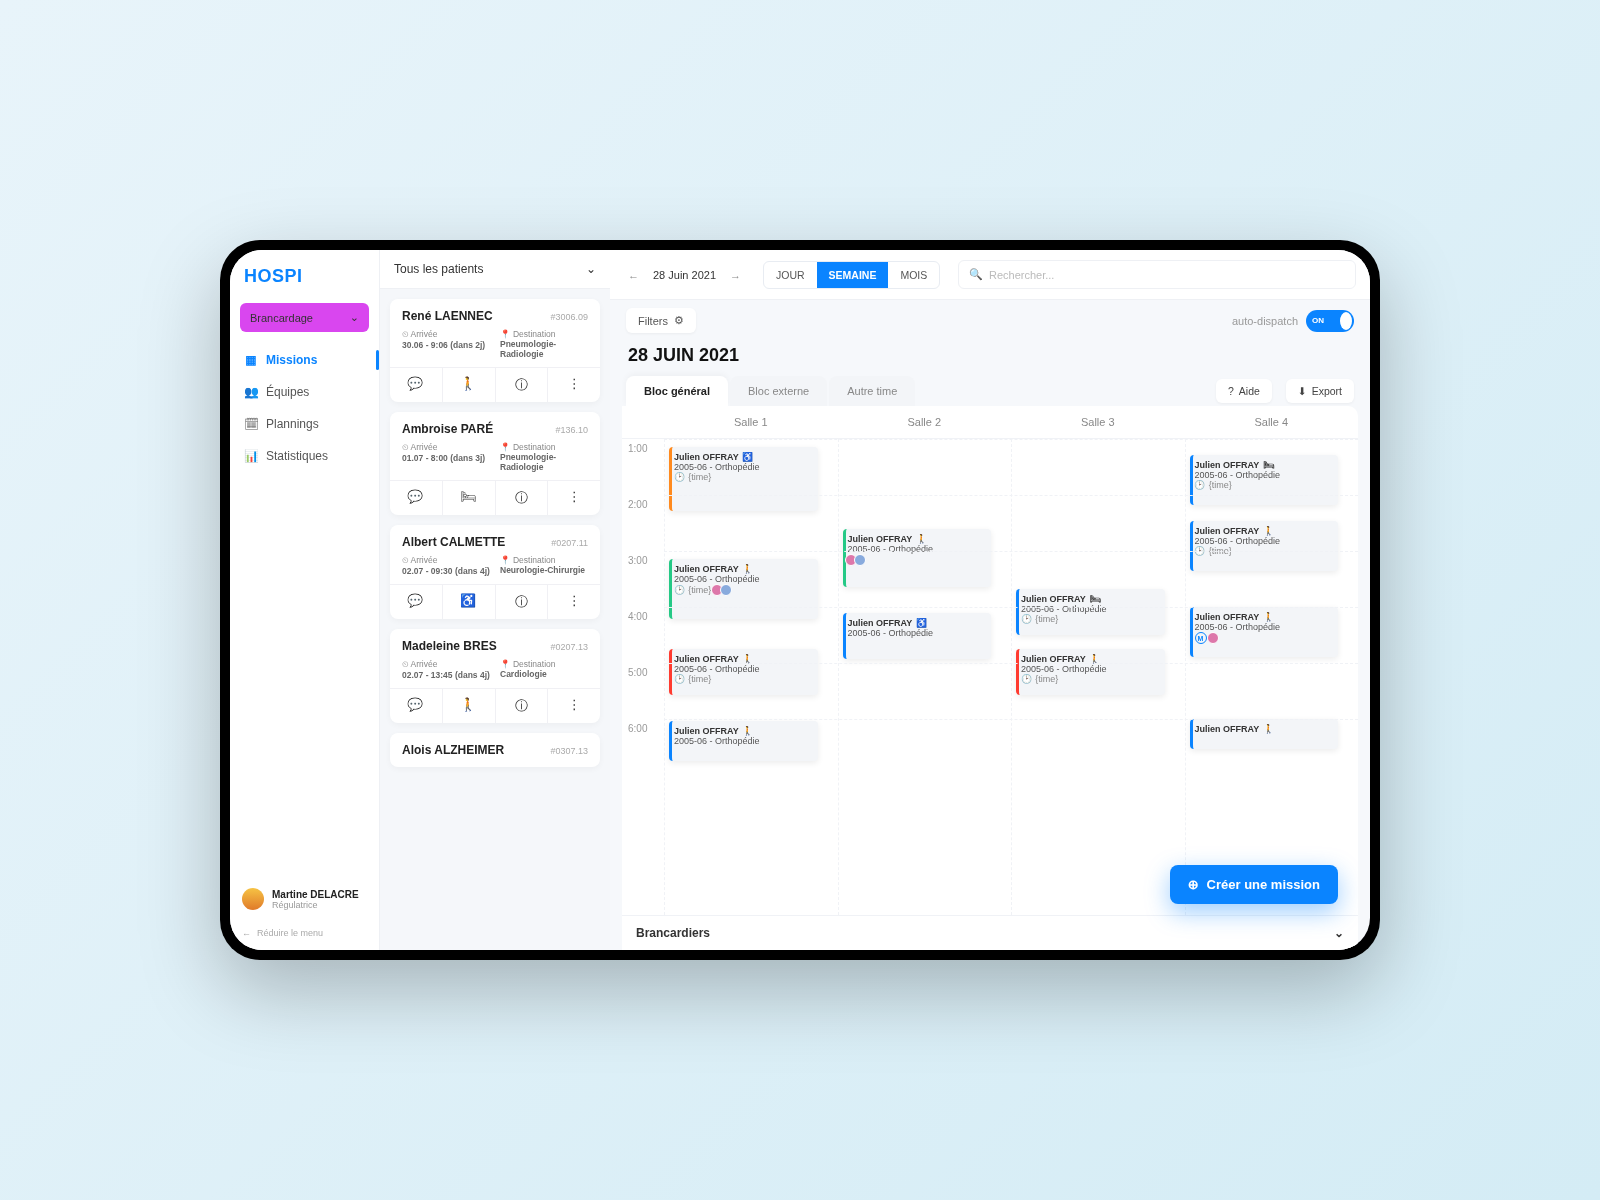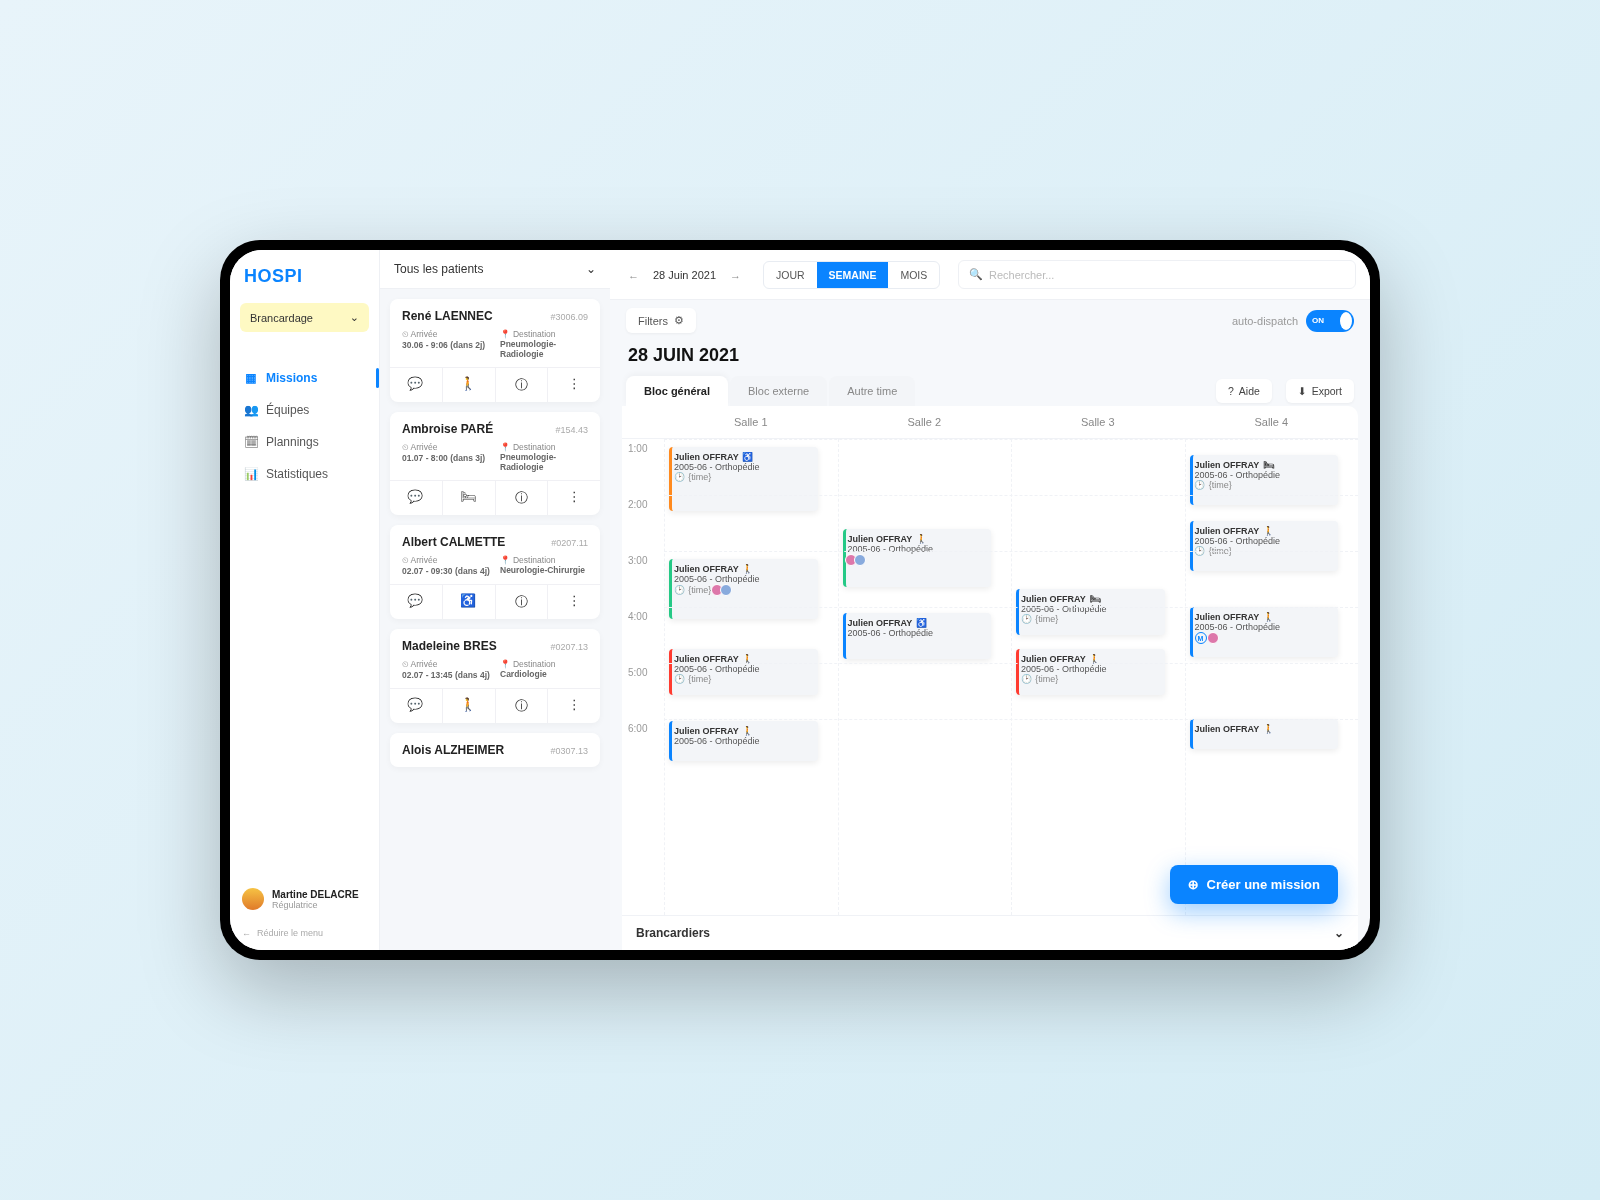--- a/index.html
+++ b/index.html
@@ -14,21 +14,21 @@
     box-shadow:0 30px 80px rgba(0,0,0,.25);
   }
   .screen {
     width:100%; height:100%; background:#f6f8fb;
     border-radius:32px; overflow:hidden; display:flex;
   }
   
   .sidebar { width:150px; background:#fff; border-right:1px solid #eef0f4; display:flex; flex-direction:column; font-size:12px;}
   .logo { padding:16px 14px 10px; }
   .logo span { font-weight:900; color:#0a84ff; font-size:18px; letter-spacing:.5px;}
-  .dept-select { margin:6px 10px 30px; background:#fef9c3; border-radius:6px; padding:8px 10px; font-size:11px; color:#333; display:flex; justify-content:space-between; align-items:center;}
+  .dept-select { margin:6px 10px 12px; background:#d946ef; border-radius:6px; padding:8px 10px; font-size:11px; color:#333; display:flex; justify-content:space-between; align-items:center;}
   .nav { flex:1; }
   .nav-item { display:flex; align-items:center; gap:8px; padding:9px 14px; color:#555; cursor:pointer; position:relative;}
   .nav-item.active { color:#0a84ff; font-weight:600;}
   .nav-item.active::after { content:""; position:absolute; right:0; top:6px; bottom:6px; width:3px; background:#0a84ff; border-radius:2px;}
   .nav-item .ic { width:14px; text-align:center; font-size:12px; }
   .user-block { padding:10px 12px; display:flex; gap:8px; align-items:center; }
   .avatar { width:22px; height:22px; border-radius:50%; background:linear-gradient(#f6c344,#e07a2a); }
   .user-block .nm { font-size:10px; font-weight:600; color:#222;}
   .user-block .rl { font-size:9px; color:#999;}
   .collapse { padding:8px 12px 12px; font-size:9px; color:#aaa; display:flex; align-items:center; gap:6px;}
@@ -152,21 +152,21 @@
     <div class="p-actions">
       <div>💬</div>
       <div>🚶</div>
       <div>ⓘ</div>
       <div>⋮</div>
     </div>
           </div>
           <div class="p-card">
     <div class="hdr">
               <span class="nm">Ambroise PARÉ</span>
-              <span class="id">#154.43</span>
+              <span class="id">#136.10</span>
             </div>
     <div class="meta">
       <div class="col"><div>⏲ Arrivée</div><b>01.07 - 8:00 (dans 3j)</b></div>
       <div class="col"><div>📍 Destination</div><b>Pneumologie-Radiologie</b></div>
     </div>
     <div class="p-actions">
       <div>💬</div>
       <div>🛏</div>
       <div>ⓘ</div>
       <div>⋮</div>

